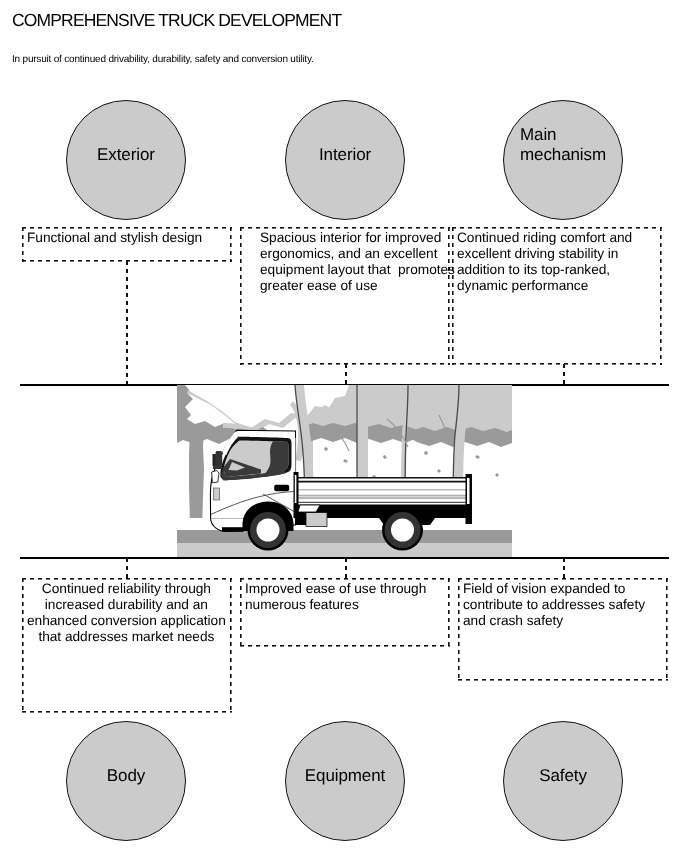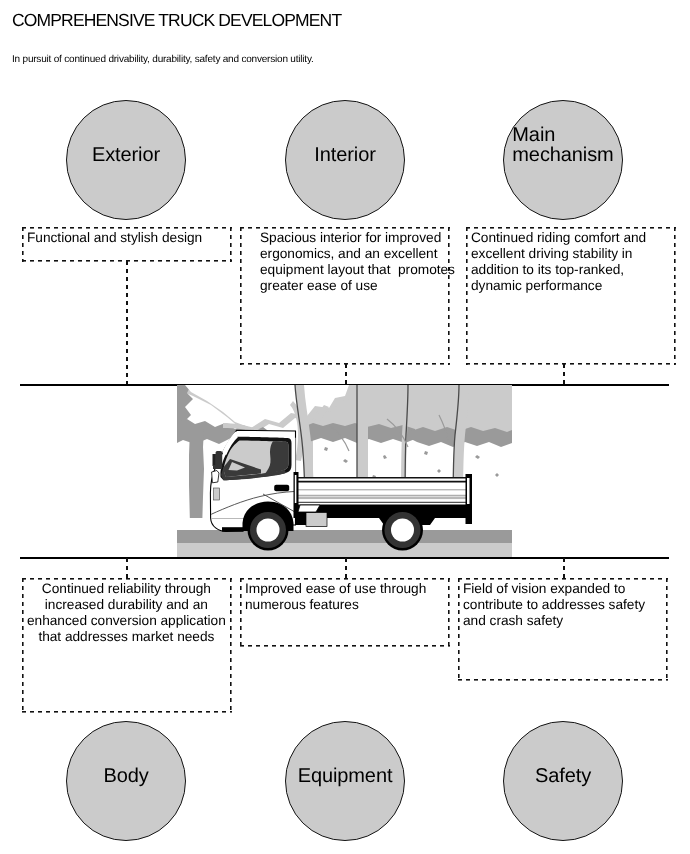--- a/index.html
+++ b/index.html
@@ -8,21 +8,21 @@
        -webkit-font-smoothing:antialiased;text-rendering:geometricPrecision;}
   #page{position:absolute;left:0;top:0;width:690px;height:854px;padding-left:6px;}
   .abs{position:absolute;}
 
   #title{left:12px;top:12px;font-size:17.5px;line-height:17.5px;letter-spacing:-0.85px;white-space:nowrap;}
   #subtitle{left:12px;top:53px;font-size:10px;line-height:14px;letter-spacing:-0.2px;white-space:nowrap;}
 
   .circle{position:absolute;width:118px;height:118px;border-radius:50%;background:#cbcbcb;
           border:1.4px solid #141414;}
   .circle .lab{position:absolute;left:0;right:0;top:50%;transform:translateY(-50%);
-          text-align:center;font-size:20px;line-height:20px;letter-spacing:-0.1px;}
+          text-align:center;font-size:17px;line-height:20px;letter-spacing:-0.1px;}
   .circle .lab span{display:inline-block;text-align:left;white-space:pre-line;}
   .circle.two-line .lab{top:24px;transform:none;}
   .circle.one-line .lab{top:44px;transform:none;}
 
   .dbox{position:absolute;box-sizing:border-box;
         background-image:
           repeating-linear-gradient(to right,#111 0 4px,transparent 4px 8px),
           repeating-linear-gradient(to bottom,#111 0 4px,transparent 4px 8px),
           repeating-linear-gradient(to right,#111 0 4px,transparent 4px 8px),
           repeating-linear-gradient(to bottom,#111 0 4px,transparent 4px 8px);
@@ -56,21 +56,21 @@
 
   <div class="dbox" style="left:22px;top:227px;width:210px;height:35px;">
     <div class="txt" style="left:5px;top:3px;">Functional and stylish design</div>
   </div>
   <div class="dbox" style="left:240px;top:227px;width:210px;height:138px;">
     <div class="txt" style="left:20px;top:3px;">Spacious interior for improved
 ergonomics, and an excellent
 equipment layout that  promotes
 greater ease of use</div>
   </div>
-  <div class="dbox" style="left:466px;top:227px;width:210px;height:138px;">
+  <div class="dbox" style="left:452px;top:227px;width:210px;height:138px;">
     <div class="txt" style="left:5px;top:3px;">Continued riding comfort and
 excellent driving stability in
 addition to its top-ranked,
 dynamic performance</div>
   </div>
 
   <div class="vdash" style="left:126px;top:261px;height:124px;"></div>
   <div class="vdash" style="left:345px;top:364px;height:21px;"></div>
   <div class="vdash" style="left:563px;top:364px;height:21px;"></div>
 

